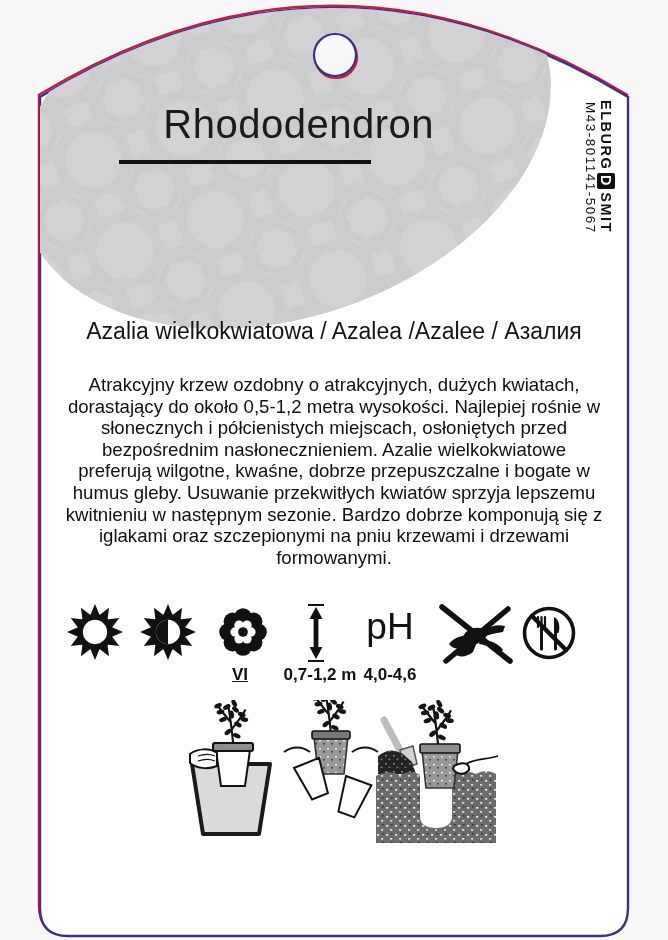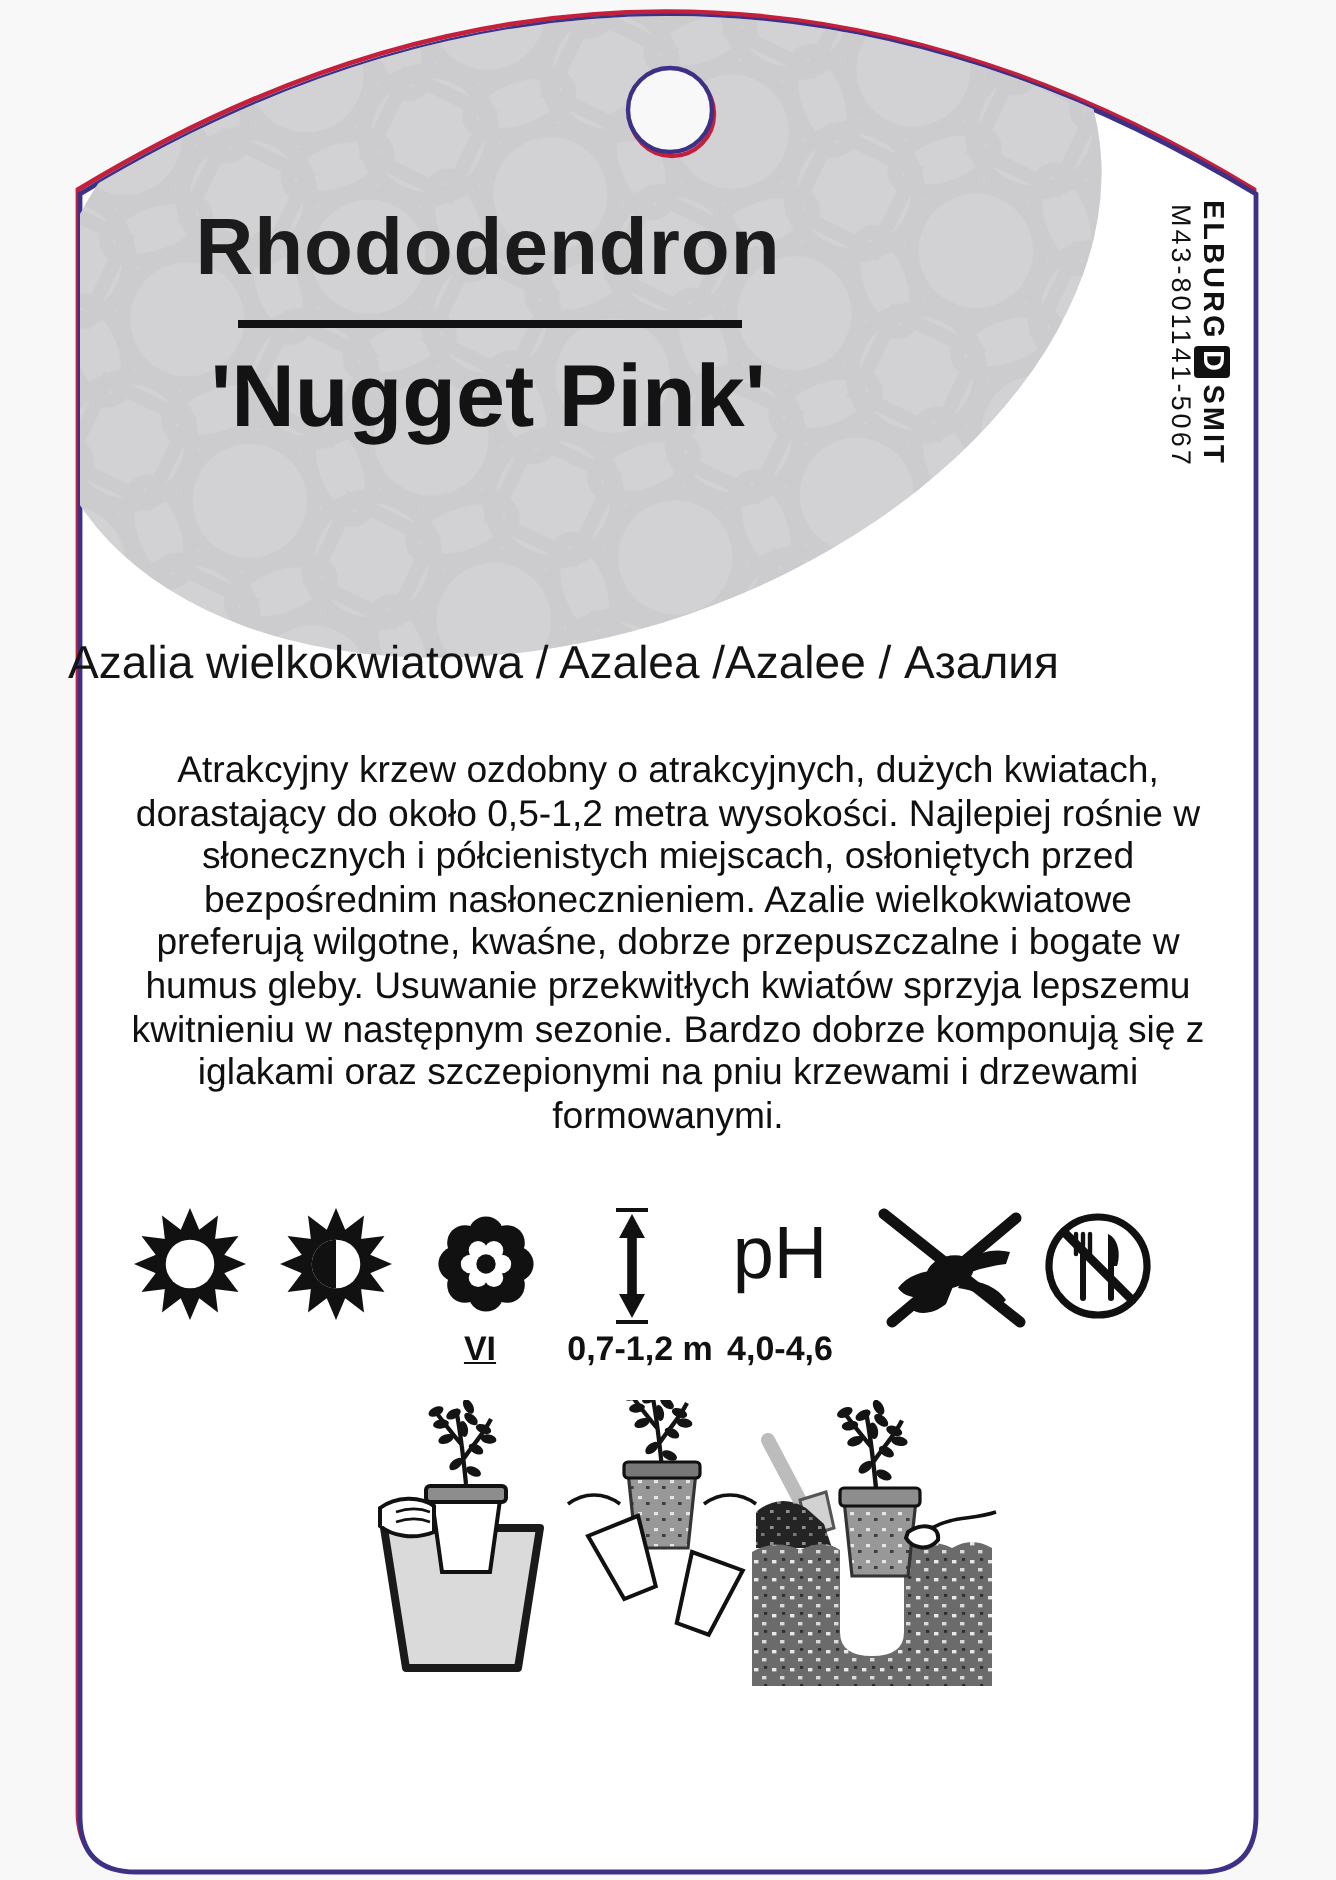--- a/index.html
+++ b/index.html
@@ -1,27 +1,27 @@
 <!DOCTYPE html>
 <html><head>
 <meta charset="utf-8">
 <style>
   html,body{margin:0;padding:0;}
   body{background:#f4f4f6;font-family:"Liberation Sans","DejaVu Sans",sans-serif;}
   .canvas{position:relative;width:668px;height:940px;background:#f8f8f9;overflow:hidden;}
   .base{position:absolute;left:0;top:0;}
   .abs{position:absolute;}
-  .genus{left:54px;top:102px;width:380px;text-align:center;font-size:40px;font-weight:700;color:#1b1b1b;letter-spacing:.5px;}
+  .genus{left:54px;top:102px;width:380px;text-align:right;font-size:40px;font-weight:400;color:#1b1b1b;letter-spacing:.5px;}
   .rule{left:119px;top:160px;width:252px;height:4px;background:#121212;}
   .cultivar{left:44px;top:174px;width:400px;text-align:center;font-size:44px;font-weight:700;color:#131313;}
   .brand{right:54px;top:100px;writing-mode:vertical-rl;text-orientation:sideways;color:#111;}
   .brand-name{font-size:14.5px;font-weight:800;letter-spacing:1.5px;}
   .brand-name .mark{background:#111;color:#fff;padding:2px 1px;margin:3px 0;border-radius:2px;font-weight:800;}
   .brand-code{font-size:13.5px;font-weight:400;letter-spacing:1.5px;margin-top:2px;}
-  .names{left:34px;top:318px;width:600px;font-size:23px;font-weight:400;color:#141414;}
+  .names{left:34px;top:318px;width:600px;text-align:center;font-size:23px;font-weight:400;color:#141414;}
   .desc{left:64px;top:374px;width:540px;text-align:center;font-size:18.6px;line-height:21.6px;font-weight:400;color:#101010;}
   .ph-text{left:358px;top:606px;width:64px;text-align:center;font-size:37px;font-weight:400;color:#111;}
   .icon-label{top:665px;text-align:center;font-size:17px;font-weight:600;color:#111;}
   .lbl-month{left:210px;width:60px;text-decoration:underline;}
   .lbl-height{left:268px;width:104px;}
   .lbl-ph{left:348px;width:84px;}
 </style>
 </head>
 <body>
 
@@ -58,21 +58,20 @@
         <ellipse cx="285" cy="135" rx="274" ry="182" fill="url(#moz)" opacity="0.55"></ellipse>
       </g>
     </g>
 
     <circle cx="335" cy="55" r="21" fill="#f8f8f9" stroke="#c4203b" stroke-width="2.2" transform="translate(1,2)"></circle>
     <circle cx="335" cy="55" r="21" fill="#f8f8f9" stroke="#3d3187" stroke-width="2.2"></circle>
   </svg>
 
   <div class="abs genus">Rhododendron</div>
   <div class="abs rule"></div>
-  <div class="abs cultivar">'Nugget Pink'</div>
 
   <div class="abs brand">
     <div class="brand-name"><span>ELBURG</span><span class="mark">D</span><span>SMIT</span></div>
     <div class="brand-code">M43-801141-5067</div>
   </div>
 
   <div class="abs names">Azalia wielkokwiatowa / Azalea /Azalee / Азалия</div>
 
   <div class="abs desc">Atrakcyjny krzew ozdobny o atrakcyjnych, dużych kwiatach, dorastający do około 0,5-1,2 metra wysokości. Najlepiej rośnie w słonecznych i półcienistych miejscach, osłoniętych przed bezpośrednim nasłonecznieniem. Azalie wielkokwiatowe preferują wilgotne, kwaśne, dobrze przepuszczalne i bogate w humus gleby. Usuwanie przekwitłych kwiatów sprzyja lepszemu kwitnieniu w następnym sezonie. Bardzo dobrze komponują się z iglakami oraz szczepionymi na pniu krzewami i drzewami formowanymi.</div>
 

